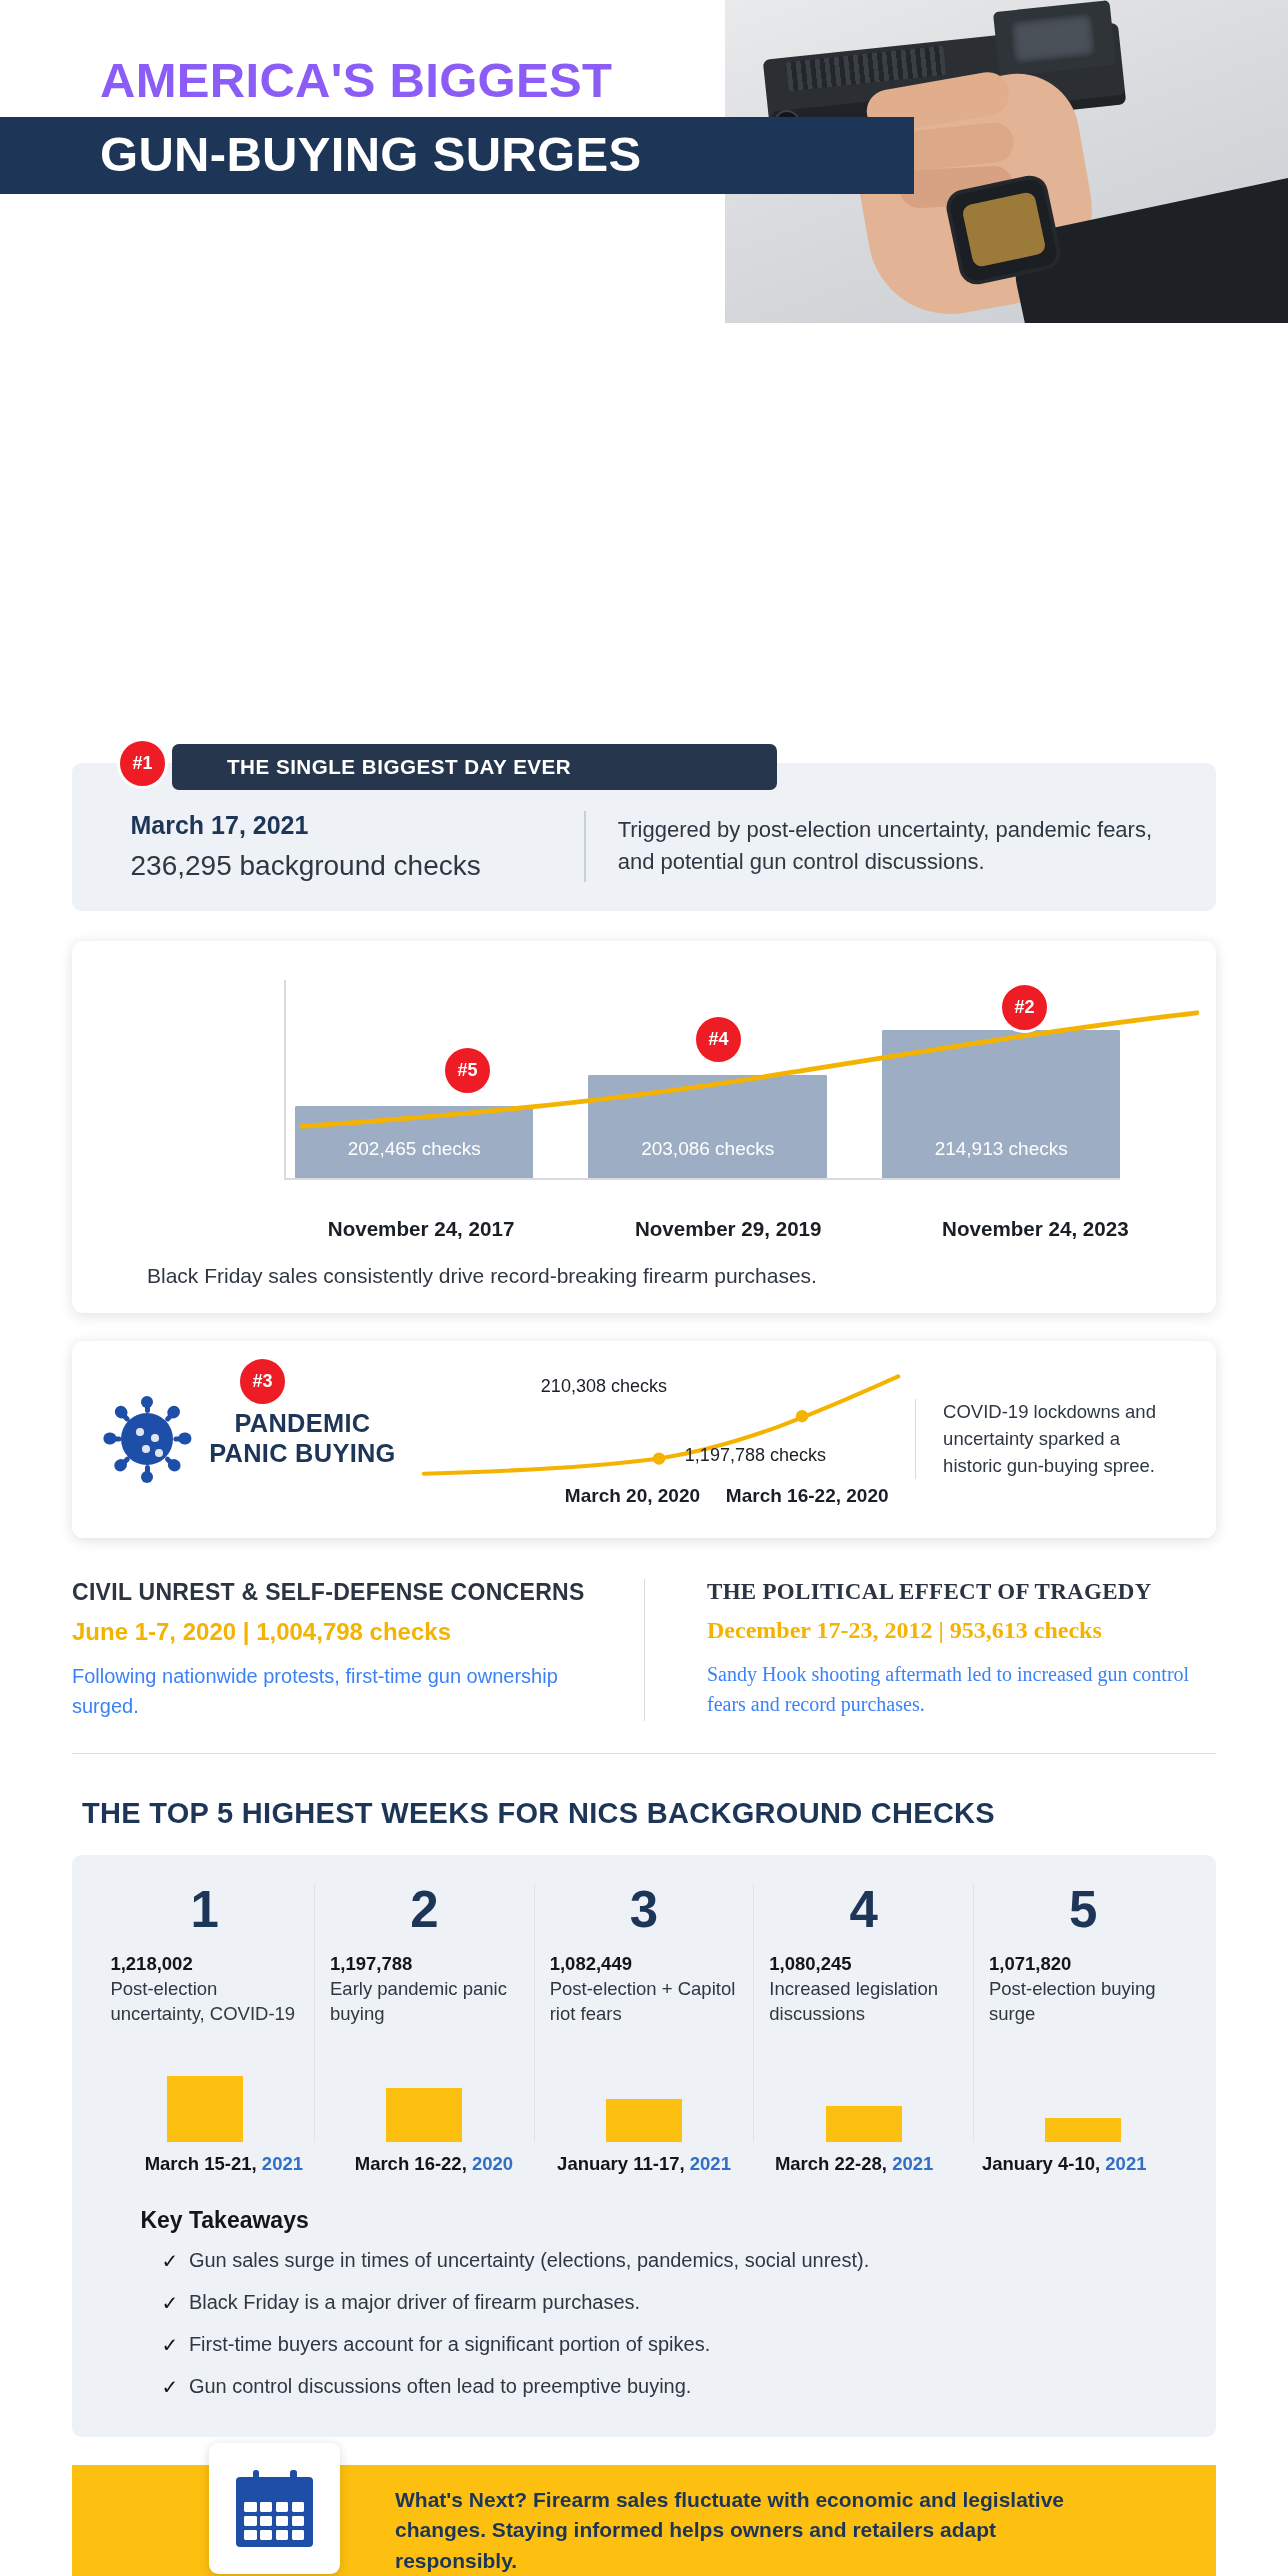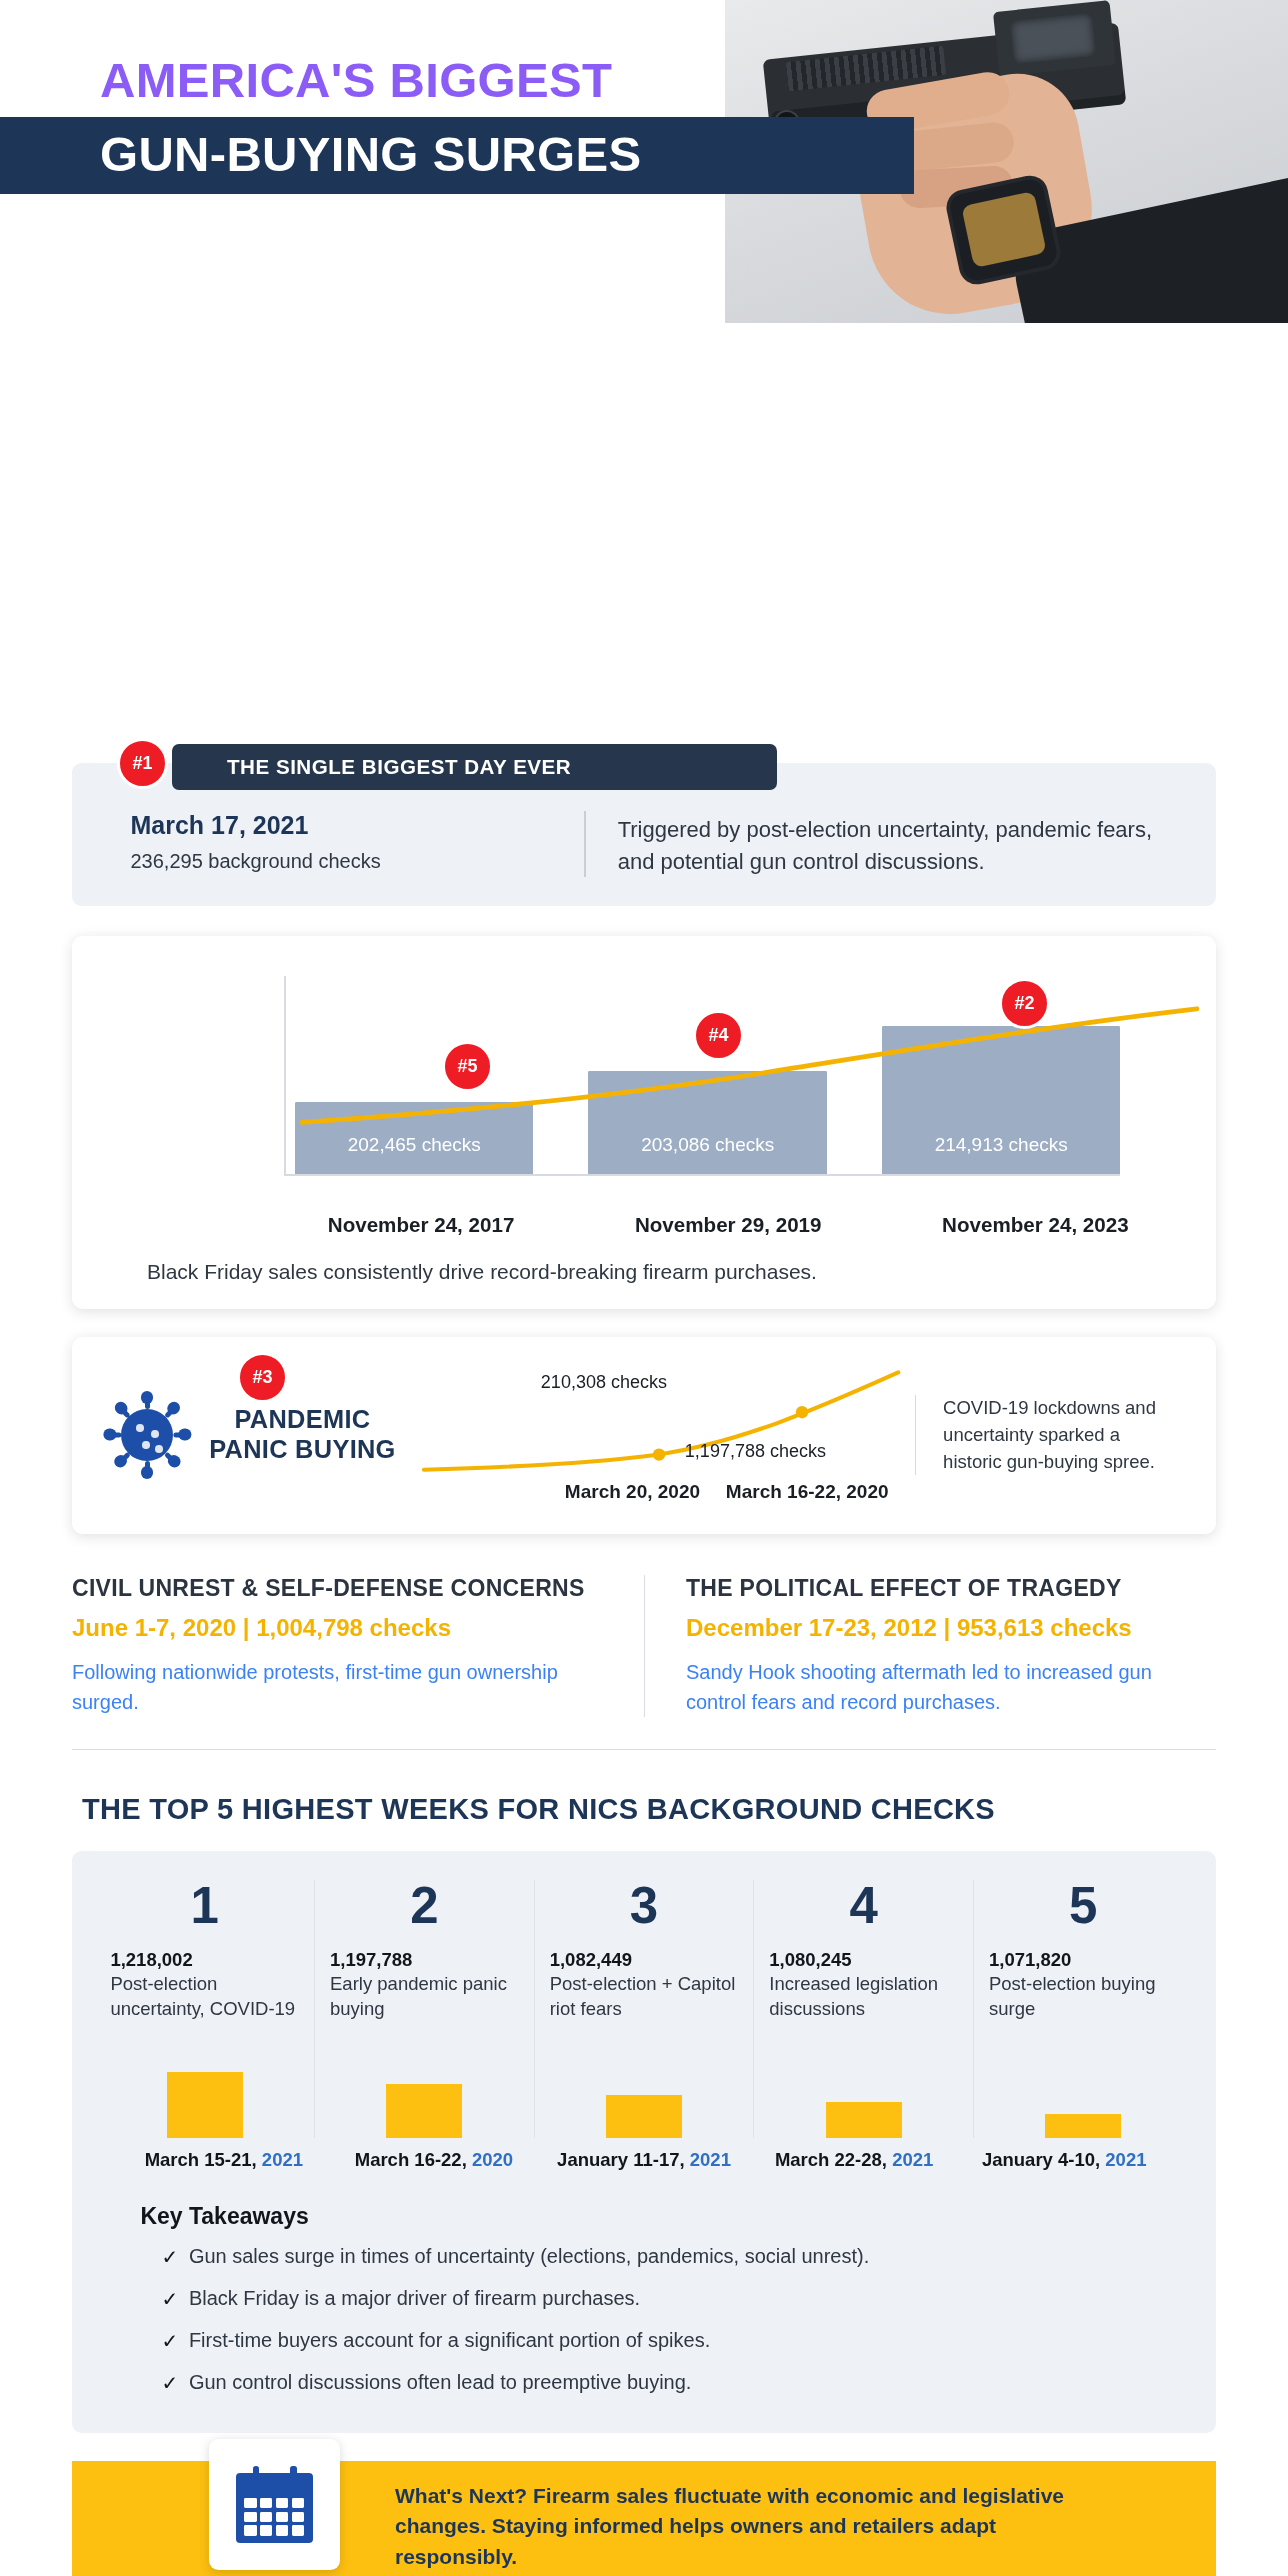--- a/index.html
+++ b/index.html
@@ -72,21 +72,21 @@
   }
   .rank-badge {
     position: absolute; width: 51px; height: 51px; border-radius: 50%;
     background: #ee1c25; color: #fff; font-size: 18px; font-weight: 700;
     display: flex; align-items: center; justify-content: center; border: 3.4px solid #fff;
     z-index: 5;
   }
   .biggest-row { display: flex; align-items: flex-start; padding-left: 31px; }
   .biggest-left { width: 481px; }
   .biggest-date { color: #1d3557; font-size: 25px; font-weight: 800; margin-bottom: 9.6px; }
-  .biggest-sub { color: #2e3742; font-size: 20px; }
+  .biggest-sub { color: #2e3742; font-size: 28px; }
   .vline { width: 1.4px; background: #c9cfd8; align-self: stretch; margin: 0 32px 0 0; }
   .biggest-right { font-size: 22px; color: #2e3742; line-height: 1.45; width: 605px; padding-top: 2.7px; }
 
   
   .card-white {
     margin: 30px 72px 0 72px; background: #fff; border-radius: 11px;
     box-shadow: 0 2.7px 12.4px rgba(20,30,50,.13); padding: 26px 34px 25px 34px; position: relative;
   }
   .bf-chart { position: relative; height: 227px; margin: 13.7px 41px 0 41px; }
   .axis-y { position: absolute; left: 137px; top: 0; bottom: 27.5px; width: 2.1px; background: #d7dbe1; }
@@ -110,21 +110,21 @@
   .virus-spike i { position:absolute; width:12.4px; height:12.4px; border-radius:50%; background:#1d4ea8; left:-4.1px; }
   .pandemic-title { color: #1d3557; font-size: 25.4px; font-weight: 800; letter-spacing:0.3px; line-height: 1.18; text-transform: uppercase; width: 199px; text-align: center; }
   .pandemic-chart { position: relative; width: 495px; height: 137px; }
   .pandemic-note { font-size: 18.5px; color: #2e3742; line-height: 1.45; width: 275px; padding-left: 27.5px; border-left: 1.4px solid #d5d9e0; }
   .pc-label { position: absolute; font-size: 18px; color: #1a1f26; }
   .pc-date { position: absolute; font-size: 19px; font-weight: 700; color: #1a1f26; }
 
   
   .two-col { display: flex; margin: 41px 72px 0 72px; border-bottom: 1.4px solid #d9dde3; padding-bottom: 32px; }
   .tc { width: 50%; padding-right: 41px; }
-  .tc + .tc { border-left: 1.4px solid #d9dde3; padding-left: 41px; padding-right: 0; }
+  .tc + .tc { border-left: 1.4px solid #d9dde3; padding-left: 62px; padding-right: 0; font-family: Liberation Serif, serif; }
   .tc-head { font-size: 23px; font-weight: 800; color: #2b3440; letter-spacing: 0.3px; text-transform: uppercase; margin-bottom: 12.4px; }
   .tc-stat { font-size: 24px; font-weight: 800; color: #f5b301; margin-bottom: 15px; }
   .tc-body { font-size: 20px; color: #3b82f6; line-height: 1.5; }
 
   
   .top5-title { margin: 43px 0 0 82px; font-size: 29px; font-weight: 800; color: #1d3557; letter-spacing:0.3px; text-transform: uppercase; }
   .top5-panel { margin: 25px 72px 0 72px; background: #eef1f6; border-radius: 9.6px; padding: 29px 23.4px 20.6px 23.4px; }
   .top5-row { display: flex; }
   .top5-cell { flex: 1; padding: 0 15px; position: relative; }
   .top5-cell + .top5-cell { border-left: 1.4px solid #dfe3ea; }

